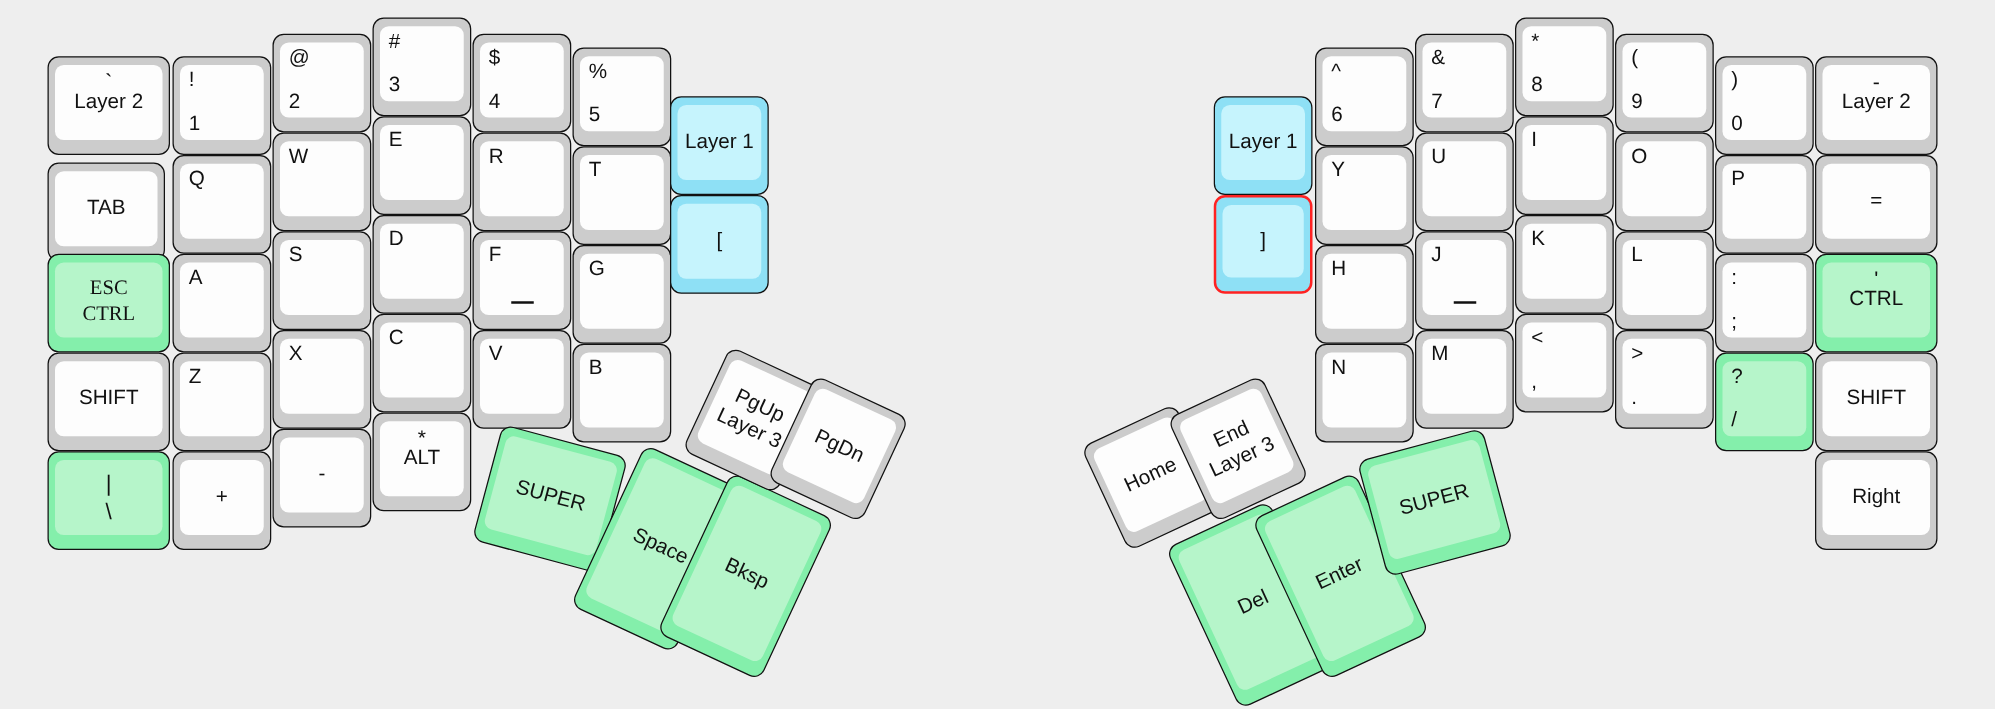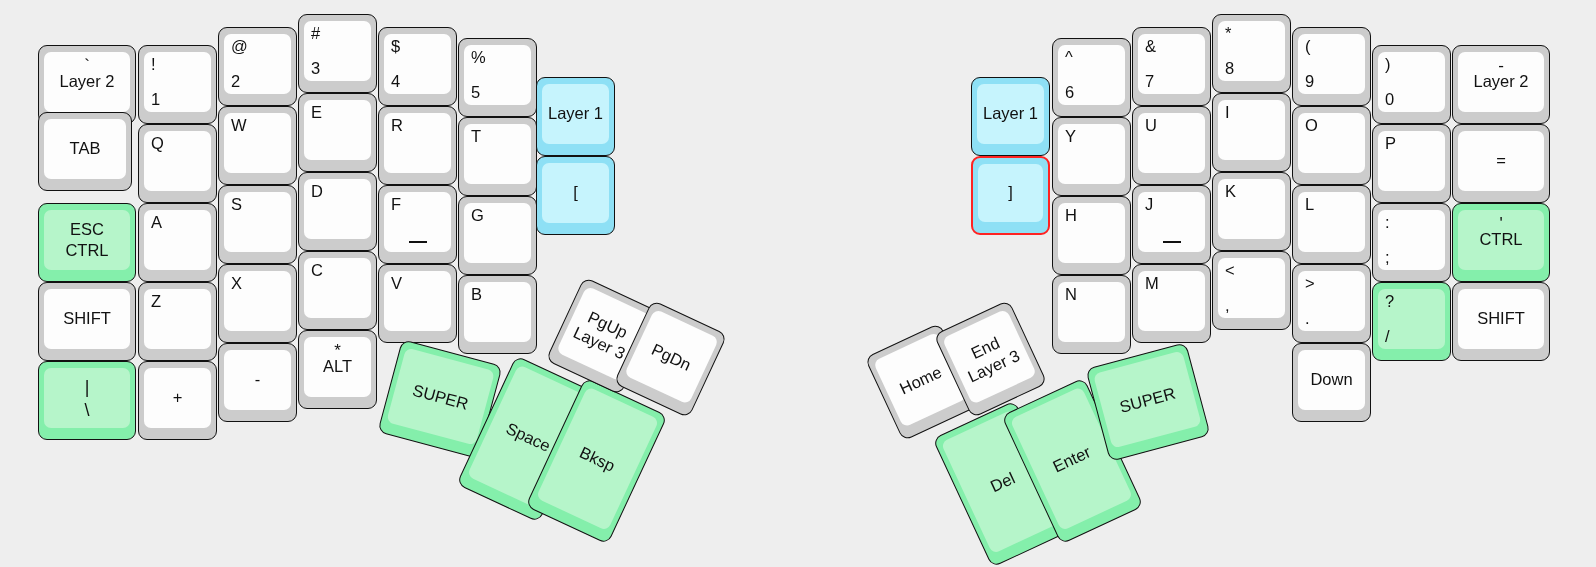--- a/index.html
+++ b/index.html
@@ -47,35 +47,35 @@
     font-size:16.5px;
     color:#111;
     line-height:1.05;
     white-space:pre;
     text-align:center;
   }
   .lg.tl{left:7px;top:4px;text-align:left;}
   .lg.bl{left:7px;bottom:4px;text-align:left;}
   .lg.c{left:0;right:0;top:50%;transform:translateY(-50%);}
   .lg.ct{left:0;right:0;top:5px;}
-  .lg.two{left:0;right:0;top:50%;transform:translateY(-50%);line-height:1.28;}
+  .lg.two{left:0;right:0;top:50%;transform:translateY(-50%);line-height:1.28;font-family:Liberation Serif, serif;}
 
   .lg.tick{font-size:17px;}
 </style>
 </head>
 <body>
 
 <div id="board">
     <div class="key " style="left: 38px; top: 45px; width: 98px; height: 79px;">
       <div class="cap">
         <div class="lg ct tick">`</div>
         <div class="lg c">Layer 2</div>
       </div>
     </div>
-    <div class="key " style="left: 38px; top: 112px; width: 94px; height: 79px;">
+    <div class="key " style="left: 38px; top: 130px; width: 94px; height: 79px;">
       <div class="cap">
         <div class="lg c">TAB</div>
       </div>
     </div>
     <div class="key green" style="left: 38px; top: 203px; width: 98px; height: 79px;">
       <div class="cap">
         <div class="lg two">ESC
 CTRL</div>
       </div>
     </div>
@@ -338,25 +338,20 @@
       <div class="cap">
         <div class="lg tl">L</div>
       </div>
     </div>
     <div class="key " style="left: 1292px; top: 264px; width: 79px; height: 79px;">
       <div class="cap">
         <div class="lg tl">&gt;</div>
         <div class="lg bl">.</div>
       </div>
     </div>
-    <div class="key " style="left: 1292px; top: 343px; width: 79px; height: 79px;">
-      <div class="cap">
-        <div class="lg c">Down</div>
-      </div>
-    </div>
     <div class="key " style="left: 1372px; top: 45px; width: 79px; height: 79px;">
       <div class="cap">
         <div class="lg tl">)</div>
         <div class="lg bl">0</div>
       </div>
     </div>
     <div class="key " style="left: 1372px; top: 124px; width: 79px; height: 79px;">
       <div class="cap">
         <div class="lg tl">P</div>
       </div>
@@ -388,20 +383,25 @@
       <div class="cap">
         <div class="lg ct tick">'</div>
         <div class="lg c">CTRL</div>
       </div>
     </div>
     <div class="key " style="left: 1452px; top: 282px; width: 98px; height: 79px;">
       <div class="cap">
         <div class="lg c">SHIFT</div>
       </div>
     </div>
+    <div class="key " style="left: 1452px; top: 361px; width: 98px; height: 79px;">
+      <div class="cap">
+        <div class="lg c">Right</div>
+      </div>
+    </div>
     <div class="key " style="left: 880px; top: 336px; width: 83px; height: 92px; transform: rotate(-25deg);">
       <div class="cap">
         <div class="lg c" style="white-space: pre; line-height: 1.25;">Home</div>
       </div>
     </div>
     <div class="key " style="left: 949px; top: 313px; width: 83px; height: 92px; transform: rotate(-25deg);">
       <div class="cap">
         <div class="lg c" style="white-space: pre; line-height: 1.25;">End
 Layer 3</div>
       </div>

